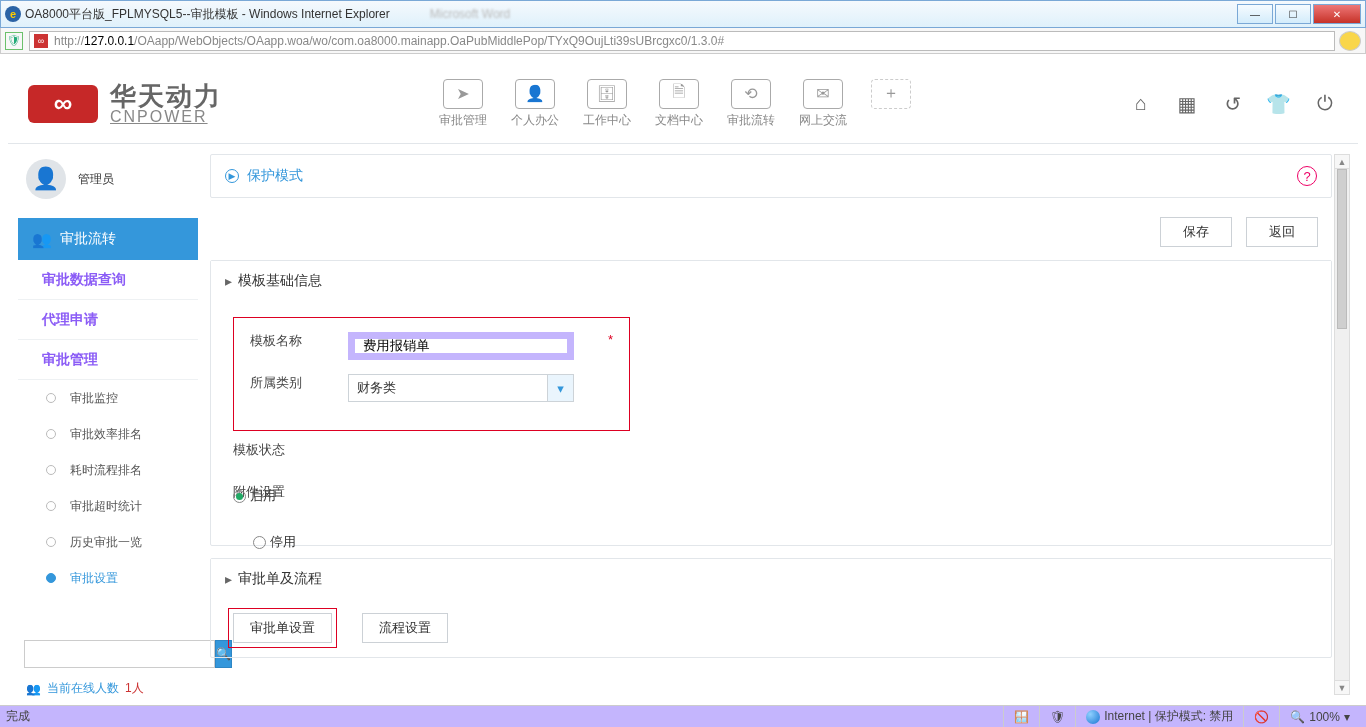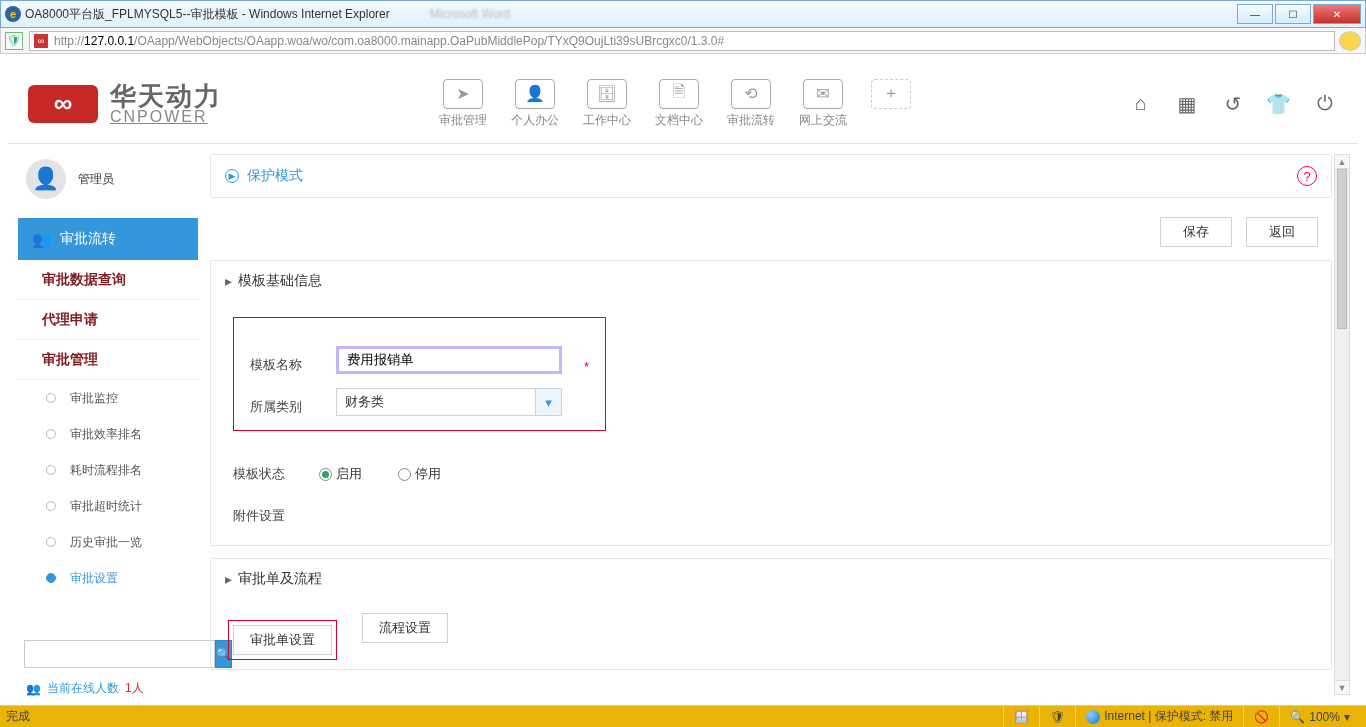--- a/index.html
+++ b/index.html
@@ -33,21 +33,21 @@
 .toolbar-right { display:flex; gap:20px; align-items:center; color:#888;}
 .toolbar-right .ricon { width:26px; height:26px; display:flex; align-items:center; justify-content:center; font-size:20px; color:#666;}
 
 
 .layout { display:flex; height:calc(727px - 28px - 26px - 80px - 22px - 10px); }
 .sidebar { width:190px; padding:10px 0 0 10px; display:flex; flex-direction:column;}
 .user-row { height:50px; display:flex; align-items:center; gap:12px; padding-left:8px;}
 .avatar { width:40px; height:40px; border-radius:50%; background:#e0e4e8; display:flex; align-items:center; justify-content:center; color:#bbb; font-size:22px;}
 .nav-sec-active { background:#3497db; color:#fff; height:42px; display:flex; align-items:center; padding-left:14px; margin-top:14px; font-size:14px;}
 .nav-sec-active .uicon { margin-right:8px; font-size:16px;}
-.nav-item { height:40px; display:flex; align-items:center; padding-left:24px; border-bottom:1px solid #eef1f3; color:#7f1d1d; font-size:14px;}
+.nav-item { height:40px; display:flex; align-items:center; padding-left:24px; border-bottom:1px solid #eef1f3; color:#8b5cf6; font-size:14px;}
 .nav-item.bold { font-weight:600;}
 .sub-item { height:36px; display:flex; align-items:center; padding-left:28px; color:#555; font-size:12px;}
 .sub-item .dot { width:10px; height:10px; border:1px solid #bbb; border-radius:50%; margin-right:14px;}
 .sub-item.active { color:#3497db;text-align:center;}
 .sub-item.active .dot { border-color:#3497db; background:#3497db;}
 .search-row { margin-top:auto; display:flex; padding:8px 6px;}
 .search-row input { flex:1; height:28px; border:1px solid #ccc; padding:0 6px;}
 .search-row .sbtn { width:32px; height:28px; background:#3497db; color:#fff; display:flex; align-items:center; justify-content:center; border:1px solid #2e86c4;}
 .online-row { padding:4px 8px 8px; color:#3497db; display:flex; align-items:center; gap:6px; font-size:12px;}
 .online-row .num { color:#c33;}
@@ -56,39 +56,39 @@
 .panel { border:1px solid #e2e6ea; border-radius:2px; margin-right:26px; margin-bottom:12px;}
 .panel-head { height:42px; display:flex; align-items:center; padding:0 14px; color:#3497db; font-size:14px;}
 .panel-head .qmark { margin-left:auto; width:20px;height:20px;border:1.5px solid #e06; color:#e06; border-radius:50%; display:flex;align-items:center;justify-content:center; font-size:13px;}
 .panel-head .harrow { width:14px;height:14px;border:1.5px solid #3497db; border-radius:50%; margin-right:8px; display:flex;align-items:center;justify-content:center; font-size:9px;}
 .actions-row { height:44px; display:flex; align-items:center; justify-content:flex-end; gap:14px; padding-right:40px; margin-bottom:6px;}
 .btn { height:30px; padding:0 22px; border:1px solid #ccd1d6; background:#fff; display:inline-flex; align-items:center; font-size:13px; color:#333;}
 .sec-head { height:40px; display:flex; align-items:center; padding:0 14px; font-size:14px; color:#333; background:#fff;}
 .sec-head .caret { margin-right:6px; color:#666;}
 .sec-body { padding:16px 22px 20px;}
 .highlight-box { border:1px solid #d02; padding:14px 16px; display:inline-block;}
-.form-row { display:flex; align-items:flex-end; height:42px; gap:16px; font-size:13px;}
+.form-row { display:flex; align-items:flex-start; height:42px; gap:28px; font-size:13px;}
 .label { width:70px; text-align:left; color:#444;}
-.txt-input { width:226px; height:28px; border:3px solid #c4b5fd; padding:0 8px; background:#fff;}
+.txt-input { width:226px; height:28px; border:7px solid #c4b5fd; padding:0 8px; background:#fff;}
 .req-star { color:#d02; margin-left:6px;}
 .select-box { width:226px; height:28px; border:1px solid #cdd3d8; display:flex; align-items:center; padding:0 8px; background:#fff; position:relative;}
 .select-box .dd { position:absolute; right:0; top:0; width:26px; height:100%; border-left:1px solid #cdd3d8; background:#eaf5fd; color:#3497db; display:flex; align-items:center; justify-content:center;}
 .radio, .chk { width:13px; height:13px; border:1px solid #888; display:inline-block; margin-right:4px; vertical-align:middle;}
 .radio { border-radius:50%; position:relative;}
 .radio.checked::after { content:""; width:7px;height:7px;background:#2a6; border-radius:50%; position:absolute; top:2px;left:2px;}
 .vscroll { position:absolute; right:8px; top:10px; bottom:10px; width:16px; background:#f0f0f0; border:1px solid #ddd;}
 .vscroll .thumb { position:absolute; left:2px; right:2px; top:14px; height:160px; background:#cfcfcf; border:1px solid #bbb;}
 .vscroll .arrow { position:absolute; left:0; right:0; height:14px; background:#f7f7f7; display:flex;align-items:center;justify-content:center; color:#888; font-size:9px;}
 .vscroll .arrow.up { top:0; border-bottom:1px solid #ddd;}
 .vscroll .arrow.down { bottom:0; border-top:1px solid #ddd;}
 .subbtn { height:30px; padding:0 16px; border:1px solid #ccd1d6; background:#fff; display:inline-flex; align-items:center; font-size:13px;}
-.red-outline { outline:1px solid #d02; outline-offset:4px;margin-top:12px;}
-
-
-.status-bar { position:fixed; left:0; right:0; bottom:0; height:22px; background:#eab308; border-top:1px solid #ccc; display:flex; align-items:center; padding:0 6px; font-size:12px; color:#444;}
+.red-outline { outline:1px solid #d02; outline-offset:4px;}
+
+
+.status-bar { position:fixed; left:0; right:0; bottom:0; height:22px; background:#c4b5fd; border-top:1px solid #ccc; display:flex; align-items:center; padding:0 6px; font-size:12px; color:#444;}
 .status-bar .spacer { flex:1;}
 .status-bar .seg { padding:0 10px; border-left:1px solid #ccc; height:100%; display:flex; align-items:center; gap:4px;}
 .status-bar .sb-icon { width:14px; height:14px; display:inline-block;}
 .globe { border-radius:50%; background:radial-gradient(circle at 30% 30%, #8fd0ff, #1976d2);}
 </style>
 </head>
 <body>
 
 <div class="win-chrome">
   <span class="ie-icon">e</span>
@@ -235,21 +235,21 @@
               <span class="req-star">*</span>
             </div>
             <div class="form-row">
               <span class="label">所属类别</span>
               <div class="select-box">
                 <span>财务类</span>
                 <span class="dd">▾</span>
               </div>
             </div>
           </div>
-          <div class="form-row" style="margin-top:10px;">
+          <div class="form-row" style="margin-top:10px;flex-direction:column;">
             <span class="label">模板状态</span>
             <label><span class="radio checked"></span><span>启用</span></label>
             <label style="margin-left:20px;"><span class="radio"></span><span>停用</span></label>
           </div>
           <div class="form-row">
             <span class="label">附件设置</span>
           </div>
         </div>
       </div>
 

